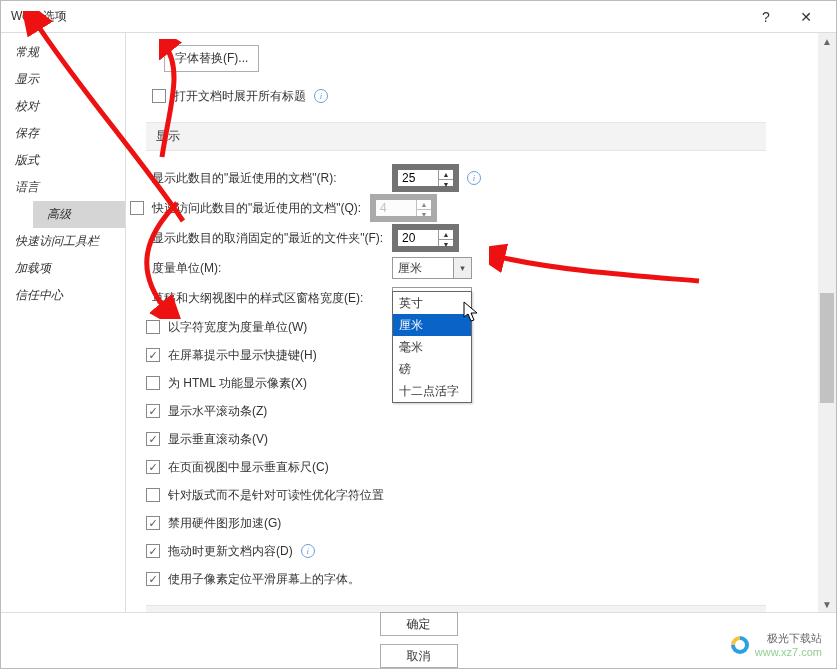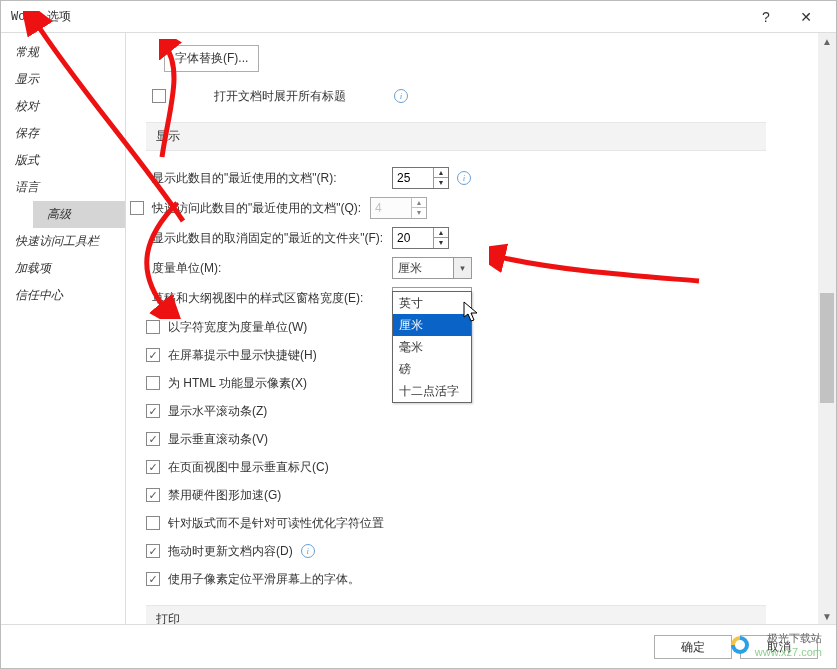--- a/index.html
+++ b/index.html
@@ -1,53 +1,53 @@
 <!DOCTYPE html>
 <html><head>
 <meta charset="utf-8">
 <style>
   * { box-sizing: border-box; margin: 0; padding: 0; }
   body { font-family: "Microsoft YaHei", sans-serif; font-size: 12px; color: #333; background: #fff; overflow: hidden; }
   .dialog { width: 837px; height: 669px; border: 1px solid #bbb; display: flex; flex-direction: column; position: relative; }
   .titlebar { height: 32px; border-bottom: 1px solid #ddd; display: flex; align-items: center; padding: 0 10px; }
-  .title { flex: 1; font-size: 12px; font-family: Liberation Mono, monospace; }
+  .title { flex: 1; font-size: 12px; }
   .tbtn { width: 40px; height: 32px; display: flex; align-items: center; justify-content: center; font-size: 14px; }
   .body { flex: 1; display: flex; position: relative; overflow: hidden; }
   .sidebar { width: 125px; border-right: 1px solid #ddd; padding-top: 6px; overflow-y: auto; }
   .side-item { height: 27px; line-height: 27px; padding-left: 14px; font-size: 12px; cursor: default; font-style: italic; }
   .side-item.selected { background: #d5d5d5; margin-left: 32px; }
   .main { flex: 1; position: relative; display: flex; flex-direction: column; }
   .scroll-area { position: absolute; left: 0; right: 20px; top: 0; bottom: 0; overflow: hidden; padding: 12px 0 0 20px; }
   .vscroll { width: 18px; background: #f0f0f0; position: absolute; right: 0; top: 0; bottom: 0; }
   .thumb { position: absolute; left: 2px; right: 2px; top: 260px; height: 110px; background: #c2c2c2; border-radius: 0; }
   .arrow-up, .arrow-down { position: absolute; left:0; right:0; height:16px; display:flex; align-items:center; justify-content:center; color:#666; font-size:10px; }
   .arrow-up { top:0 } .arrow-down { bottom:0 }
   .btn { display: inline-block; border: 1px solid #adadad; background: #fff; padding: 4px 10px; font-size: 12px; }
   .row { display: flex; align-items: center; height: 28px; margin-left: 0; }
   .row.indent { }
   .cb { width: 14px; height: 14px; border: 1px solid #888; margin-right: 8px; display: inline-flex; align-items: center; justify-content: center; font-size: 11px; color: #555; }
   .cb.checked::after { content: "✓"; }
   .label { font-size: 12px; }
   .section-head { background: #f3f3f3; border-top: 1px solid #e6e6e6; border-bottom: 1px solid #e6e6e6; padding: 5px 10px; font-size: 12px; margin: 12px 0 12px 0; width: 620px; }
   .form-row { display: flex; align-items: center; height: 30px; }
   .form-row .flabel { width: 240px; font-size: 12px; }
-  .spin { display: inline-flex; border: 1px solid #737373; height: 22px; }
+  .spin { display: inline-flex; border: 6px solid #737373; height: 28px; }
   .spin input { width: 40px; border: none; padding: 0 4px; font-size: 12px; outline: none; }
   .spin-btns { display:flex; flex-direction:column; border-left:1px solid #999; }
   .spin-btns span { width:14px; height:10px; font-size:7px; text-align:center; line-height:10px; border-bottom:1px solid #999; cursor:default;}
   .spin-btns span:last-child{border-bottom:none}
   .info-icon { display:inline-flex; width:14px; height:14px; border:1px solid #6aa0d8; border-radius:50%; color:#6aa0d8; font-size:9px; align-items:center; justify-content:center; margin-left:8px; font-style: italic; font-family: serif; }
   .combo { display:inline-flex; border:1px solid #999; height:22px; width:80px; }
   .combo .val { flex:1; padding:0 5px; line-height:20px; font-size:12px; }
   .combo .drop { width:18px; border-left:1px solid #999; display:flex; align-items:center; justify-content:center; font-size:9px; background:#efefef; color:#555;}
   .textbox { border:1px solid #999; height:22px; width:80px; }
   .dropdown-list { position:absolute; border:1px solid #666; background:#fff; width:80px; box-shadow: 1px 1px 2px rgba(0,0,0,.2); z-index:50; }
   .dropdown-list .opt { height:22px; line-height:22px; padding:0 6px; font-size:12px; }
   .dropdown-list .opt.highlight { background:#0a63c6; color:#fff; }
-  .footer { height: 44px; border-top: 1px solid #ddd; display:flex; justify-content:flex-end; align-items:center; padding: 0 18px; gap:8px; position: relative; }
+  .footer { height: 56px; border-top: 1px solid #ddd; display:flex; justify-content:flex-end; align-items:center; padding: 0 18px; gap:8px; position: relative; flex-direction: column; }
   .footer .fbtn { width:78px; height:24px; border:1px solid #adadad; background:#fff; font-size:12px; text-align:center; line-height:22px; }
   svg.arrow { position:absolute; pointer-events:none; z-index:40; }
   .cursor-svg { position:absolute; z-index:60; pointer-events:none;}
   .watermark { position:absolute; right:14px; bottom:10px; font-size:11px; color:#8fcf8f; text-align:right; z-index:100; display:flex; align-items:center; gap:6px; }
   .watermark .logo { width: 18px; height:18px; border-radius:50%; background: conic-gradient(#2aa0e5 0 270deg, #f6c244 270deg 360deg); position:relative; }
   .watermark .logo::after{ content:""; position:absolute; left:4px; top:4px; width:10px;height:10px; background:#fff; border-radius:50%;}
 </style>
 </head>
 <body>
 
@@ -71,21 +71,21 @@
       <div class="side-item">加载项</div>
       <div class="side-item">信任中心</div>
     </div>
 
     <div class="main">
       <div class="scroll-area">
 
         <div style="margin-left:18px; margin-bottom:10px;">
           <span class="btn">字体替换(F)...</span>
         </div>
-        <div class="row indent" style="margin-left:6px;gap:40px;">
+        <div class="row indent" style="margin-left:6px;">
           <span class="cb"></span>
           <span class="label">打开文档时展开所有标题</span>
           <span class="info-icon">i</span>
         </div>
 
         <div class="section-head">显示</div>
 
         <div class="form-row" style="margin-left:6px;">
           <span class="flabel">显示此数目的"最近使用的文档"(R):</span>
           <div class="spin">
@@ -160,26 +160,26 @@
           </div>
         <div class="row indent">
             <span class="cb checked"></span>
             <span class="label">显示垂直滚动条(V)</span>
           </div>
         <div class="row indent">
             <span class="cb checked"></span>
             <span class="label">在页面视图中显示垂直标尺(C)</span>
           </div>
         <div class="row indent">
-            <span class="cb checked"></span>
-            <span class="label">禁用硬件图形加速(G)</span>
-          </div>
-        <div class="row indent">
             <span class="cb"></span>
             <span class="label">针对版式而不是针对可读性优化字符位置</span>
+          </div>
+        <div class="row indent">
+            <span class="cb checked"></span>
+            <span class="label">禁用硬件图形加速(G)</span>
           </div>
         <div class="row indent">
             <span class="cb checked"></span>
             <span class="label">拖动时更新文档内容(D)</span>
             <span class="info-icon">i</span>
           </div>
         <div class="row indent">
             <span class="cb checked"></span>
             <span class="label">使用子像素定位平滑屏幕上的字体。</span>
           </div>

